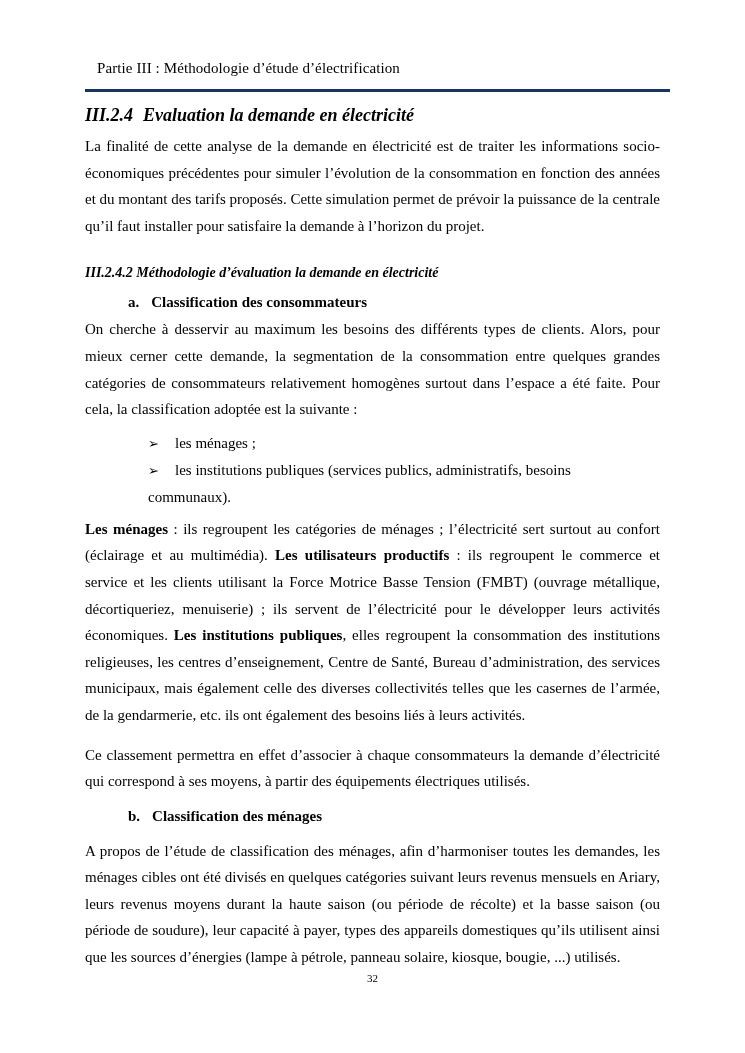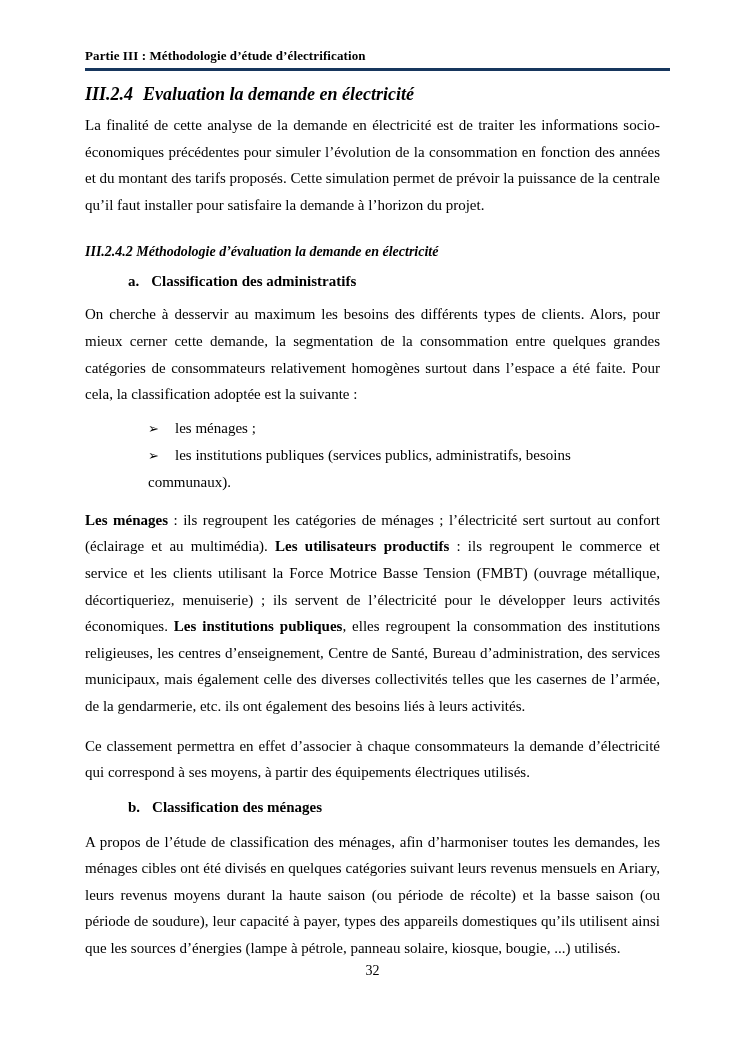--- a/index.html
+++ b/index.html
@@ -15,24 +15,24 @@
     color: #000000;
   }
   .page {
     box-sizing: border-box;
     width: 745px;
     height: 1053px;
     padding: 48px 85px 0 85px;
     position: relative;
   }
   .running-head {
-    font-size: 13px;
-    font-weight: bold;
+    font-size: 15px;
+    font-weight: normal;
     letter-spacing: 0.1px;
-    margin: 0;
+    margin: 12px;
   }
   .head-rule {
     height: 3px;
     background: #17365D;
     margin-top: 4px;
     margin-right: -10px;
     border: none;
   }
   h1.sec {
     font-size: 18px;
@@ -46,21 +46,21 @@
     font-weight: bold;
     font-style: italic;
     margin: 13px 0 0 0;
   }
   p.body-par {
     font-size: 15px;
     line-height: 26.6px;
     text-align: justify;
     margin: 7px 0 0 0;
   }
-  p.tight { margin-top: 11px; }
+  p.tight { margin-top: 5px; }
   p.spaced { margin-top: 13px; }
   .list-item-heading {
     font-size: 15px;
     font-weight: bold;
     margin: 12px 0 0 43px;
     line-height: 18px;
   }
   .list-item-heading .marker { margin-right: 12px; }
   ul.arrow-list {
     list-style: none;
@@ -72,21 +72,21 @@
     line-height: 27px;
     margin: 0;
   }
   ul.arrow-list .bullet-glyph {
     display: inline-block;
     width: 27px;
     font-size: 13px;
   }
   .bold-run { font-weight: bold; }
   .page-number {
-    font-size: 14px;
+    font-size: 11px;
     text-align: center;
     margin-top: 1px;
   }
 </style>
 </head>
 <body>
 
 <div class="page">
 
   <div class="running-head">Partie III : Méthodologie d’étude d’électrification</div>
@@ -95,21 +95,21 @@
   <h1 class="sec">
     <span class="sec-num">III.2.4</span><span>Evaluation la demande en électricité</span>
   </h1>
 
 
   <p class="body-par">La finalité de cette analyse de la demande en électricité est de traiter les informations socio-économiques précédentes pour simuler l’évolution de la consommation en fonction des années et du montant des tarifs proposés. Cette simulation permet de prévoir la puissance de la centrale qu’il faut installer pour satisfaire la demande à l’horizon du projet.</p>
 
   <h2 class="subsec" style="margin-top:26px;">III.2.4.2 Méthodologie d’évaluation la demande en électricité</h2>
 
   <div class="list-item-heading">
-    <span class="marker">a.</span><span>Classification des administratifs</span>
+    <span class="marker">a.</span><span>Classification des consommateurs</span>
   </div>
 
   <p class="body-par tight">On cherche à desservir au maximum les besoins des différents types de clients. Alors, pour mieux cerner cette demande, la segmentation de la consommation entre quelques grandes catégories de consommateurs relativement homogènes surtout dans l’espace a été faite. Pour cela, la classification adoptée est la suivante :</p>
 
   <ul class="arrow-list">
     <li>
       <span class="bullet-glyph">➢</span><span>les ménages ;</span>
     </li>
     <li>
       <span class="bullet-glyph">➢</span><span>les institutions publiques (services publics, administratifs, besoins communaux).</span>

